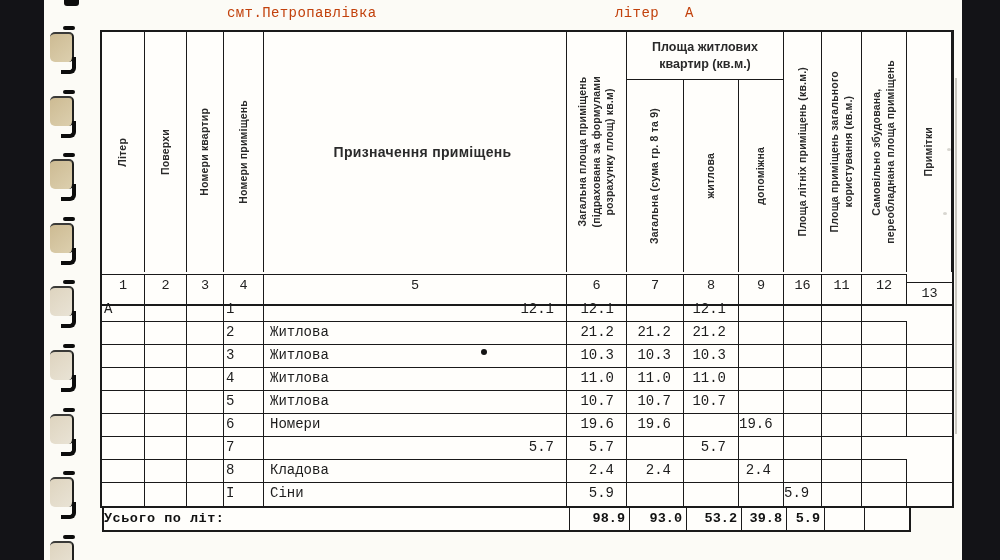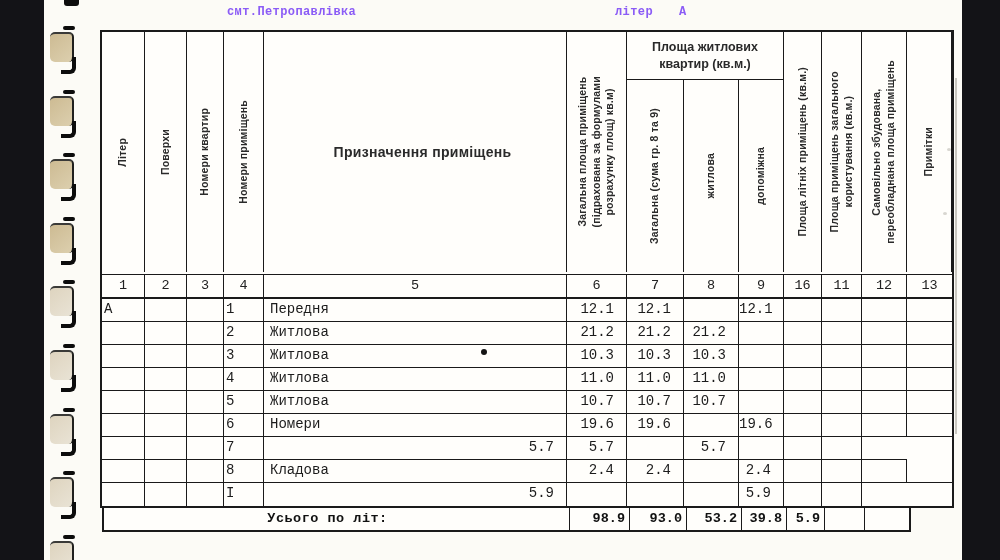--- a/index.html
+++ b/index.html
@@ -33,21 +33,21 @@
   }
 
   .paper{ position:absolute; left:44px; top:0; width:918px; height:560px; }
   .paper-edge{ position:absolute; left:911px; top:78px; width:2px; height:356px; background:#c9c7c0; }
   .smudge{ position:absolute; width:4px; height:3px; background:#d8d6d0; border-radius:50%; }
   .smudge.s1{ left:903px; top:148px; }
   .smudge.s2{ left:899px; top:212px; }
   .ink-dot{ position:absolute; left:437px; top:349px; width:6px; height:6px; background:#141414; border-radius:50%; }
 
   
-  .doc-head{ position:absolute; top:5px; left:0; width:100%; height:22px; font-family:var(--mono); font-weight:bold; font-size:12px; letter-spacing:.4px; color:#8b5cf6; }
+  .doc-head{ position:absolute; top:5px; left:0; width:100%; height:22px; font-family:var(--mono); font-weight:normal; font-size:14px; letter-spacing:.4px; color:#c2410c; }
   .settlement{ position:absolute; left:183px; top:0; }
   .liter{ position:absolute; left:571px; top:0; display:flex; gap:26px; }
 
   
   .tbl-wrap{ position:absolute; left:56px; top:30px; }
   .maintable{ width:854px; border:2px solid var(--ink); background:#fffefb; }
   .thead{ display:grid; grid-template-columns:43px 42px 37px 40px 303px 60px 157px 38px 40px 45px 45px; height:240px; }
   .hc{ border-right:1.8px solid var(--ink); display:flex; align-items:center; justify-content:center; overflow:hidden; }
   .thead > .hc:last-child, .hgroup{ border-right:1.8px solid var(--ink); }
   .thead > *:last-child{ border-right:none; }
@@ -63,38 +63,38 @@
     font:bold 12.5px/1.3 var(--sans); color:#2a2a2a; padding:8px 8px;
   }
   .hgroup-cols{ flex:1; display:grid; grid-template-columns:57px 55px 1fr; }
   .hgroup-cols > .hc:last-child{ border-right:none; }
 
   .tnums{ display:grid; grid-template-columns:43px 42px 37px 40px 303px 60px 57px 55px 45px 38px 40px 45px 45px; height:25px; margin-top:2px; }
   .tnums > div{
     border-top:1.6px solid var(--ink); border-right:1.6px solid var(--ink); border-bottom:2px solid var(--ink);
     font:13.5px/21px var(--mono); text-align:center; color:#222;
   }
-  .tnums > div:last-child{ border-right:none; }
+  .tnums > div:last-child{ border-right:none;margin-top:8px; }
 
   .tr{ display:grid; grid-template-columns:43px 42px 37px 40px 303px 60px 57px 55px 45px 38px 40px 45px 45px; height:23px; }
   .td{ border-right:1.6px solid var(--ink); border-bottom:1.5px solid var(--ink); font:14px/21px var(--mono); color:#1c1c1c; overflow:hidden; }
   .td:last-child{ border-right:none; }
   .tr:last-child .td{ border-bottom:none; }
   .td.txt{ text-align:left; padding-left:2px; }
   .td.purpose{ padding-left:6px; }
   .td.num{ text-align:right; padding-right:12px; }
 
   .totals{
     display:grid; grid-template-columns:465px 60px 57px 55px 45px 38px 40px 45px;
     width:809px; height:24px; margin-left:2px;
     border:2px solid var(--ink); border-top:none; background:#fffefb;
   }
   .totals > div{ font:bold 13.5px/21px var(--mono); color:#111; }
   .totals > div + div{ border-left:1.6px solid var(--ink); text-align:right; padding-right:4px; }
-  .t-label{ text-align:center; padding-right:18px; letter-spacing:.5px; }
+  .t-label{ text-align:left; padding-right:18px; letter-spacing:.5px; }
 </style>
 </head>
 <body>
 
 <div class="screen">
   <div class="bar-left"></div>
   <div class="top-mark"></div>
   <div class="holes">
     <div class="hole"></div>
     <div class="hole"></div>
@@ -184,21 +184,20 @@
           <div>11</div>
           <div>12</div>
           <div>13</div>
         </div>
 
         <div class="tr">
           <div class="td txt">А</div>
             <div class="td"></div>
             <div class="td"></div>
           <div class="td txt">1</div>
-          <div class="td txt purpose">Передня</div>
           <div class="td num">12.1</div>
           <div class="td num">12.1</div>
           <div class="td num"></div>
           <div class="td num">12.1</div>
           <div class="td num"></div>
           <div class="td"></div>
             <div class="td"></div>
             <div class="td"></div>
         </div>
         <div class="tr">
@@ -303,20 +302,21 @@
           <div class="td num"></div>
           <div class="td"></div>
             <div class="td"></div>
             <div class="td"></div>
         </div>
         <div class="tr">
           <div class="td txt"></div>
             <div class="td"></div>
             <div class="td"></div>
           <div class="td txt">I</div>
+          <div class="td txt purpose">Сіни</div>
           <div class="td num">5.9</div>
           <div class="td num"></div>
           <div class="td num"></div>
           <div class="td num"></div>
           <div class="td num">5.9</div>
           <div class="td"></div>
             <div class="td"></div>
             <div class="td"></div>
         </div>
       </div>

